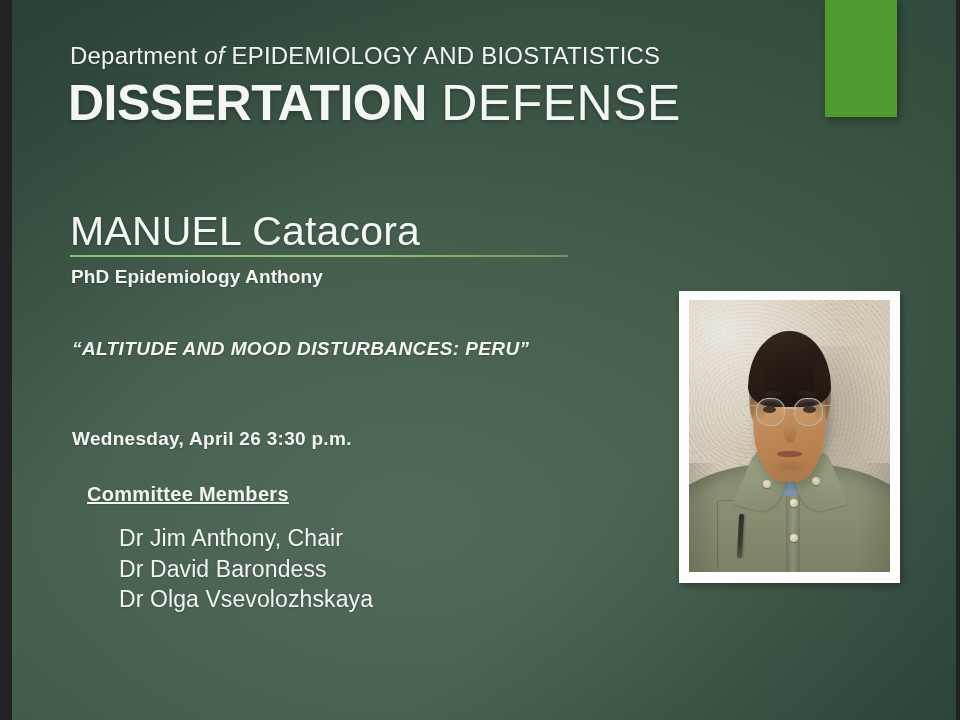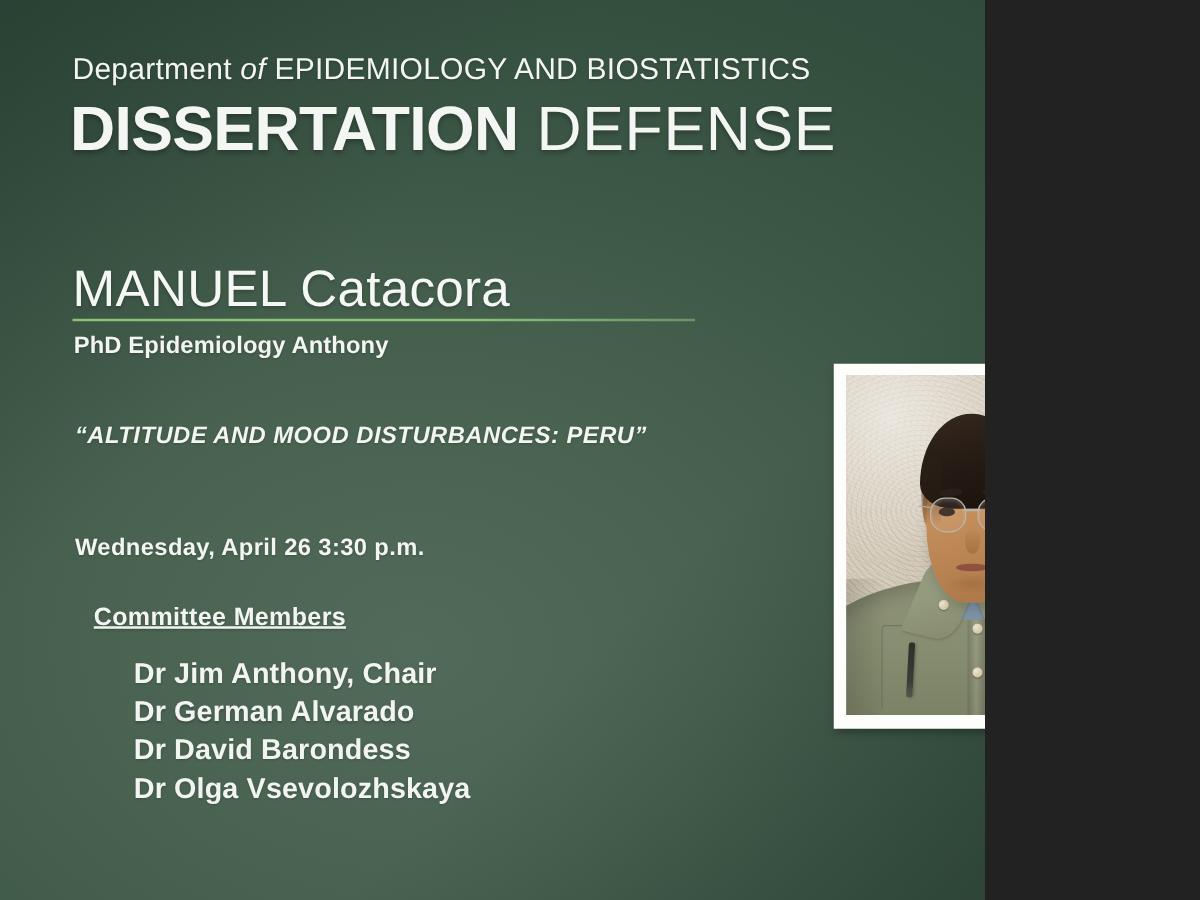--- a/index.html
+++ b/index.html
@@ -3,27 +3,28 @@
 <meta charset="utf-8">
 <title>Dissertation Defense Slide</title>
 <style>
   html, body {
     margin: 0;
     padding: 0;
     background: #222;
   }
   #slide {
     position: relative;
-    width: 788px;
+    width: 944px;
     height: 720px;
     overflow: hidden;
     font-family: "Liberation Sans", sans-serif;
     background-color: #3d5847;
     background-image:
       radial-gradient(115% 95% at 42% 72%, #526a59 0%, #4a6351 28%, #3e5847 55%, #344e3e 80%, #2d473a 100%);
+    margin-left: 12px;
     -webkit-font-smoothing: antialiased;
   }
   
   #vignette {
     position: absolute;
     inset: 0;
     background:
       linear-gradient(135deg, rgba(28,48,38,0.40) 0%, rgba(28,48,38,0.0) 32%, rgba(28,48,38,0.0) 66%, rgba(24,44,35,0.42) 100%);
     pointer-events: none;
   }
@@ -151,21 +152,21 @@
   #committee-list {
     position: absolute;
     left: 107px;
     top: 523px;
     margin: 0;
     padding: 0;
     list-style: none;
   }
   #committee-list li {
     font-size: 23px;
-    font-weight: 700;
+    font-weight: 400;
     line-height: 30.5px;
     color: #f1f4f1;
     white-space: nowrap;
     letter-spacing: 0.1px;
     text-shadow: 0 1px 2px rgba(0,0,0,0.22);
   }
 
   
   #photo-frame {
     position: absolute;
@@ -455,21 +456,20 @@
   <div id="name-rule"></div>
   <div id="person-role">PhD Epidemiology Anthony</div>
 
   <div id="diss-title">“ALTITUDE  AND MOOD  DISTURBANCES:  PERU”</div>
 
   <div id="datetime">Wednesday, April 26   3:30 p.m.</div>
 
   <div id="committee-heading">Committee Members</div>
   <ul id="committee-list">
     <li>Dr Jim Anthony, Chair</li>
-    <li>Dr German Alvarado</li>
     <li>Dr David Barondess</li>
     <li>Dr Olga Vsevolozhskaya</li>
   </ul>
 
   <div id="photo-frame">
     <div id="photo" aria-label="Portrait photograph of Manuel Catacora wearing glasses and a sage green button-down shirt">
       <div id="photo-bg"></div>
       <div id="wall-shadow"></div>
 
       <div id="shirt"></div>

